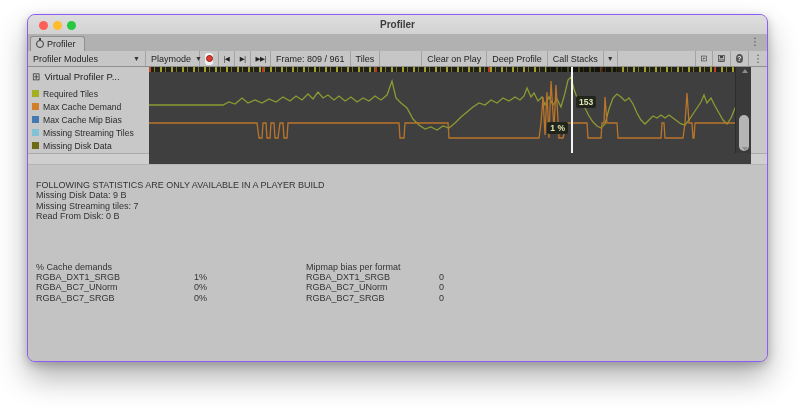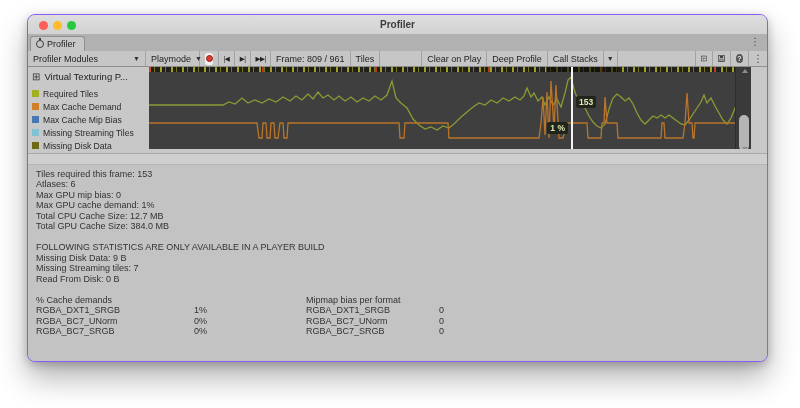--- a/index.html
+++ b/index.html
@@ -49,21 +49,21 @@
 
   
   .modulerow { position: relative; height: 86px; background: #c8c8c8; }
   .legendpanel { position: absolute; left: 0; top: 0; width: 121px; height: 86px; padding: 4px 0 0 4px; }
   .mod-header { display: flex; align-items: center; gap: 4px; font-size: 9.5px; color: #1c1c1c; margin-bottom: 5px; }
   .grid-icon { font-size: 10px; color: #333; }
   .legend-item { display: flex; align-items: center; gap: 4px; height: 13px; font-size: 8.6px; color: #2a2a2a; }
   .legend-swatch { width: 7px; height: 7px; flex: 0 0 7px; }
 
   
-  .chartbox { position: absolute; left: 121px; top: 0; width: 602px; height: 82px; background: #3f3f3f; overflow: hidden; }
+  .chartbox { position: absolute; left: 121px; top: 0; width: 602px; height: 97px; background: #3f3f3f; overflow: hidden; }
   .chart-strip { position: absolute; left: 0; top: 0; width: 100%; height: 5px; background-color: #21211a;
     background-image:
       repeating-linear-gradient(90deg, rgba(205,60,40,.85) 0 2px, transparent 2px 113px),
       repeating-linear-gradient(90deg, rgba(168,168,44,.95) 0 2px, rgba(35,35,25,0) 2px 5px, rgba(140,140,40,.8) 5px 6px, rgba(35,35,25,0) 6px 11px);
   }
   .strip-dark { position: absolute; left: 397px; top: 0; width: 72px; height: 5px; background: rgba(10,10,10,.6); }
   .chart-svg { position: absolute; left: 0; top: 0; }
   .frame-marker { position: absolute; left: 422px; top: 0; width: 1.6px; height: 86px; background: #f4f4f4; }
   .badge { position: absolute; background: #21251b; color: #dfe8b4; font-size: 8.5px; font-weight: 700;
     padding: 1px 3px; border-radius: 2px; line-height: 10px; }
@@ -77,21 +77,21 @@
 
   
   .splitter { height: 12px; background: #cfcfcf; border-top: 1px solid #aaa; border-bottom: 1px solid #b5b5b5; }
   .statspanel { position: relative; height: 199px; background: #c3c3c3; padding: 4px 0 0 8px; font-size: 9px; color: #333; }
   .stat-line { line-height: 10.4px; white-space: pre; }
   .block-gap { height: 11px; }
   .tables { position: relative; height: 60px; }
   .table { position: absolute; top: 0; }
   .table-left { left: 0; }
   .table-right { left: 270px; }
-  .table-title { line-height: 10.4px; }
+  .table-title { line-height: 10.4px; margin-top: 29px; }
   .trow { display: flex; line-height: 10.4px; }
   .trow .lab { width: 158px; }
   .table-right .trow .lab { width: 118px; }
   .trow .val { width: 20px; }
   .table-right .trow .val { width: 20px; text-align: right; }
 </style>
 </head>
 <body>
 
 <div class="window">
@@ -156,21 +156,21 @@
     </div>
     <div class="tseg icon-btn" style="border-right:none">
       <span class="kebab">⋮</span>
     </div>
   </div>
 
   <div class="modulerow">
     <div class="legendpanel">
       <div class="mod-header">
         <span class="grid-icon">⊞</span>
-        <span>Virtual Texturing P...</span>
+        <span>Virtual Profiler P...</span>
       </div>
       <div id="legend-items">
           <div class="legend-item">
             <span class="legend-swatch" style="background: rgb(162, 175, 31);"></span>
             <span>Required Tiles</span>
           </div>
           <div class="legend-item">
             <span class="legend-swatch" style="background: rgb(208, 126, 44);"></span>
             <span>Max Cache Demand</span>
           </div>
@@ -203,28 +203,20 @@
         <div class="varrow up"></div>
         <div class="vthumb"></div>
         <div class="varrow dn"></div>
       </div>
     </div>
   </div>
 
   <div class="splitter"></div>
 
   <div class="statspanel">
-    <div id="frame-block">
-        <div class="stat-line">Tiles required this frame: 153</div>
-        <div class="stat-line">Atlases: 6</div>
-        <div class="stat-line">Max GPU mip bias: 0</div>
-        <div class="stat-line">Max GPU cache demand: 1%</div>
-        <div class="stat-line">Total CPU Cache Size: 12.7 MB</div>
-        <div class="stat-line">Total GPU Cache Size: 384.0 MB</div>
-      </div>
     <div class="block-gap"></div>
     <div id="player-block">
         <div class="stat-line">FOLLOWING STATISTICS ARE ONLY AVAILABLE IN A PLAYER BUILD</div>
         <div class="stat-line">Missing Disk Data: 9 B</div>
         <div class="stat-line">Missing Streaming tiles: 7</div>
         <div class="stat-line">Read From Disk: 0 B</div>
       </div>
     <div class="block-gap"></div>
     <div class="tables">
       <div class="table table-left">

